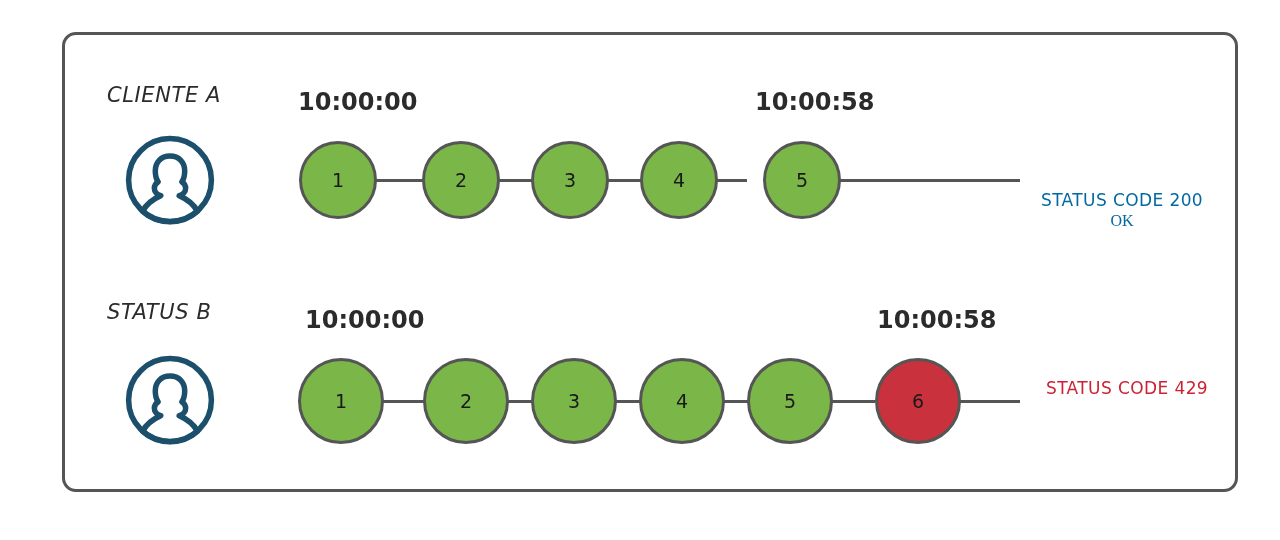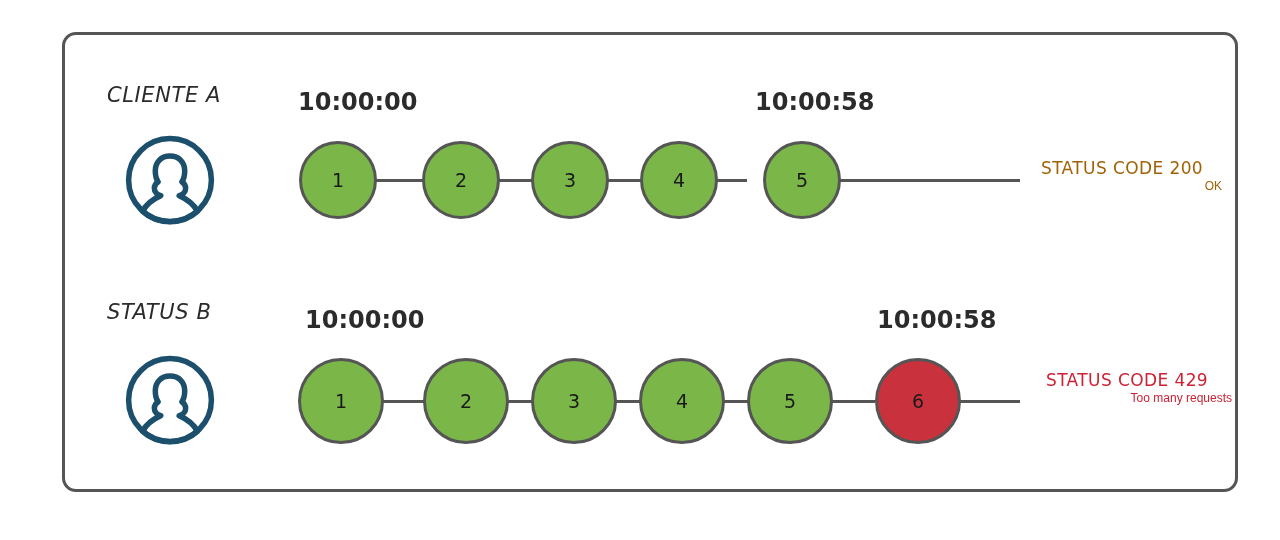--- a/index.html
+++ b/index.html
@@ -77,25 +77,24 @@
     line-height: 1.25;
   }
   .status .line1 {
     display: block;
     font-family: "DejaVu Sans", sans-serif;
     font-size: 17px;
     letter-spacing: 0.4px;
   }
   .status .line2 {
     display: block;
-    font-family: Liberation Sans, sans-serif;
-    font-size: 12px;
-    text-align: right;
+    font-family: Liberation Serif, serif;
+    font-size: 16px;
   }
-  .status-ok { color: #a16207; }
+  .status-ok { color: #0369a1; margin-top: 32px; }
   .status-err { color: #cc2233; }
 </style>
 </head>
 <body>
 
 <div id="canvas">
 
   <div class="frame"></div>
 
   <div class="client-label" style="left:107px; top:83px;">CLIENTE A</div>
@@ -170,18 +169,17 @@
   <div class="connector" style="left:807px; top:400px; width:68px;"></div>
   <div class="connector" style="left:958px; top:400px; width:62px;"></div>
 
   <div class="node" style="left:298px; top:358px; width:86px; height:86px; background:#7ab648;">1</div>
   <div class="node" style="left:423px; top:358px; width:86px; height:86px; background:#7ab648;">2</div>
   <div class="node" style="left:531px; top:358px; width:86px; height:86px; background:#7ab648;">3</div>
   <div class="node" style="left:639px; top:358px; width:86px; height:86px; background:#7ab648;">4</div>
   <div class="node" style="left:747px; top:358px; width:86px; height:86px; background:#7ab648;">5</div>
   <div class="node" style="left:875px; top:358px; width:86px; height:86px; background:#c9323c;">6</div>
 
-  <div class="status status-err" style="left:1022px; top:370px; width:210px;">
+  <div class="status status-err" style="left:1022px; top:378px; width:210px;">
     <span class="line1">STATUS CODE 429</span>
-    <span class="line2">Too many requests</span>
   </div>
 
 </div>
 
 </body></html>

